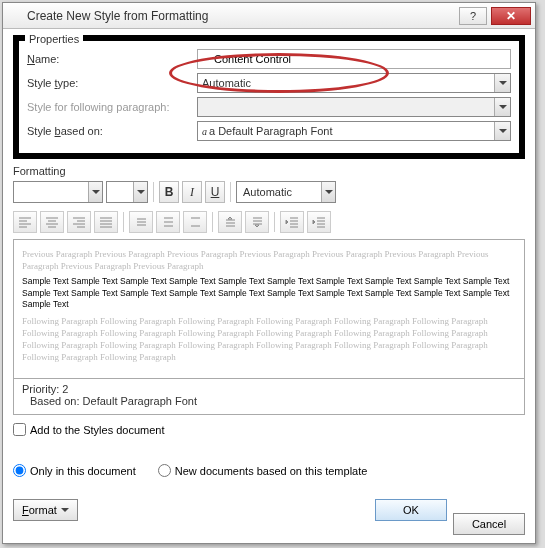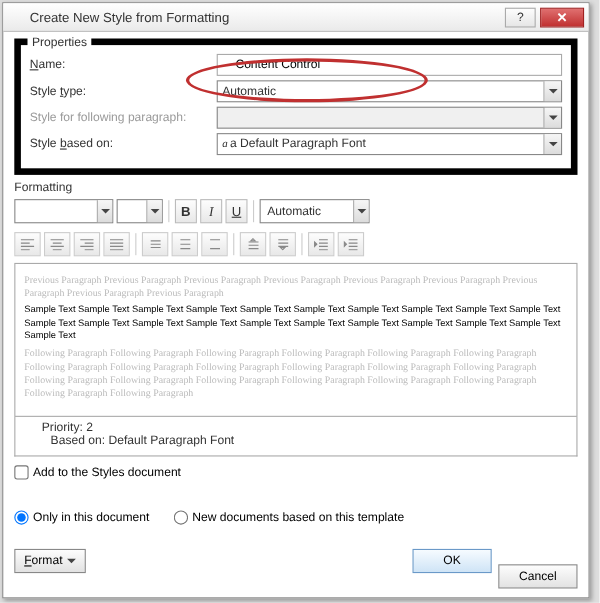--- a/index.html
+++ b/index.html
@@ -33,21 +33,21 @@
   .fbtn.under { text-decoration: underline; }
   .autocolor { width: 100px; height: 22px; border: 1px solid #888; background: #fff; display: flex; align-items: center; padding: 0 16px 0 6px; font-size: 11px; position: relative; }
   .autocolor .chev { position: absolute; right: 0; top: 0; bottom: 0; width: 14px; border-left: 1px solid #aaa; background: linear-gradient(#f6f6f6,#dcdcdc); display: flex; align-items: center; justify-content: center; }
   .autocolor .chev::after { content: ""; border: 4px solid transparent; border-top-color: #444; margin-top: 4px; }
   .alignbar { display: flex; align-items: center; gap: 3px; margin-bottom: 6px; }
   .abtn { width: 24px; height: 22px; border: 1px solid #ccc; background: linear-gradient(#fdfdfd,#e8e8e8); display: flex; align-items: center; justify-content: center; cursor: pointer; color: #888; }
   .abtn svg { width: 14px; height: 12px; }
   .preview { border: 1px solid #aaa; height: 140px; background: #fff; padding: 8px; overflow: hidden; font-size: 9px; line-height: 1.35; color: #555; }
   .preview .ghost { color: #bbb; font-family: "Times New Roman", serif; font-size: 9px; }
   .preview .sample { color: #000; margin: 4px 0; font-size: 8.5px; }
-  .info { border: 1px solid #aaa; border-top: none; font-size: 11px; padding: 4px 24px; min-height: 36px; }
+  .info { border: 1px solid #aaa; border-top: none; font-size: 11px; padding: 4px 8px; min-height: 36px; }
   .bottom { position: absolute; left: 10px; right: 10px; bottom: 8px; font-size: 11px; }
   .checkrow { display: flex; align-items: center; gap: 4px; margin-bottom: 4px; }
   .radiorow { display: flex; align-items: center; gap: 4px; margin-bottom: 8px; margin-top: 28px; }
   .radiorow .opt { display: flex; align-items: center; gap: 4px; margin-right: 18px; }
   .btnrow { display: flex; align-items: center; }
   .formatbtn { height: 22px; border: 1px solid #888; background: linear-gradient(#fdfdfd,#e2e2e2); padding: 0 8px; display: flex; align-items: center; font-size: 11px; cursor: pointer; }
   .formatbtn .tri { margin-left: 4px; border: 4px solid transparent; border-top-color: #444; margin-top: 4px; }
   .okbtn, .cancelbtn { height: 22px; width: 72px; border: 1px solid #6a99c8; background: linear-gradient(#f6fbff,#cfe4f6); font-size: 11px; display: flex; align-items: center; justify-content: center; cursor: pointer; margin-left: 6px; }
   .cancelbtn { border-color: #888; background: linear-gradient(#fdfdfd,#e2e2e2); margin-top: 28px; }
   .highlight-ellipse { position: absolute; border: 3px solid #c03030; border-radius: 50%; width: 220px; height: 40px; left: 166px; top: 50px; pointer-events: none; }

